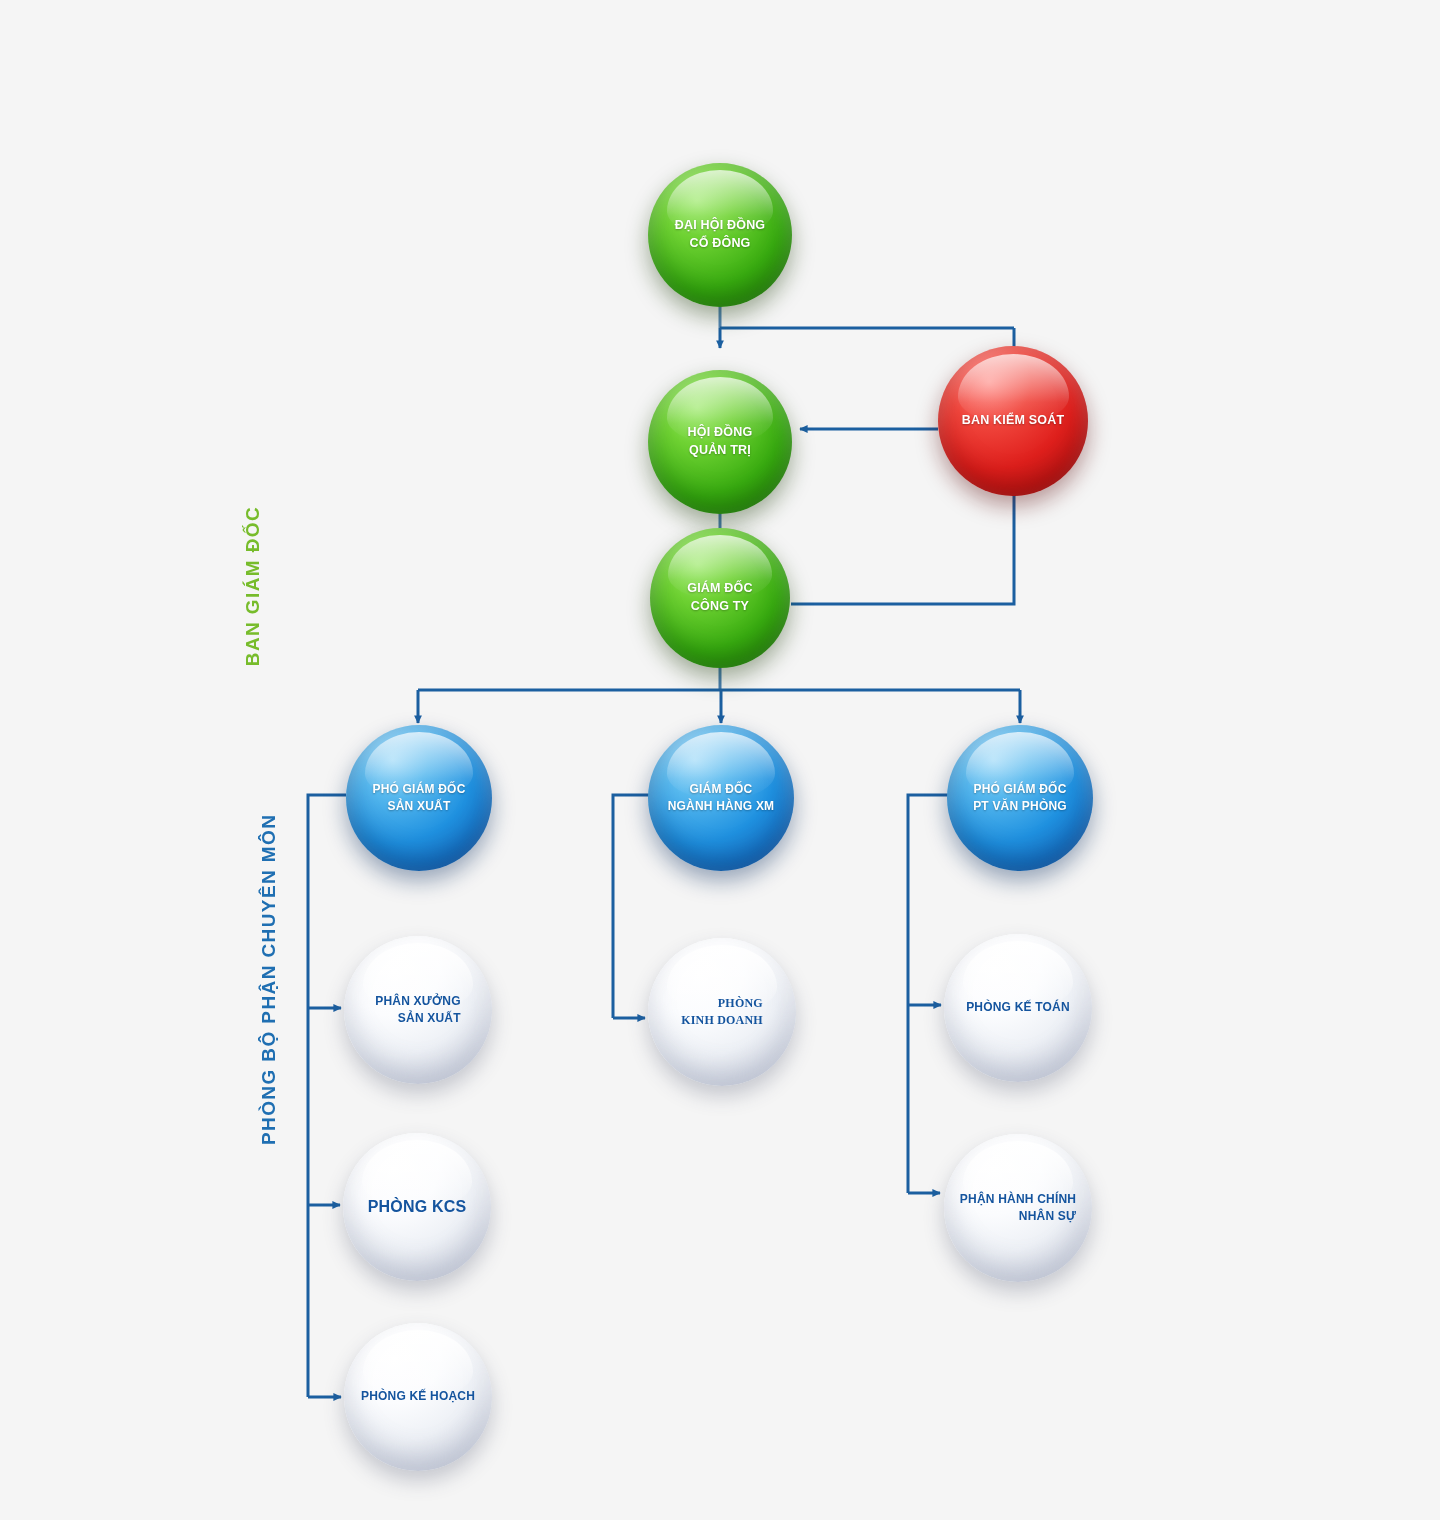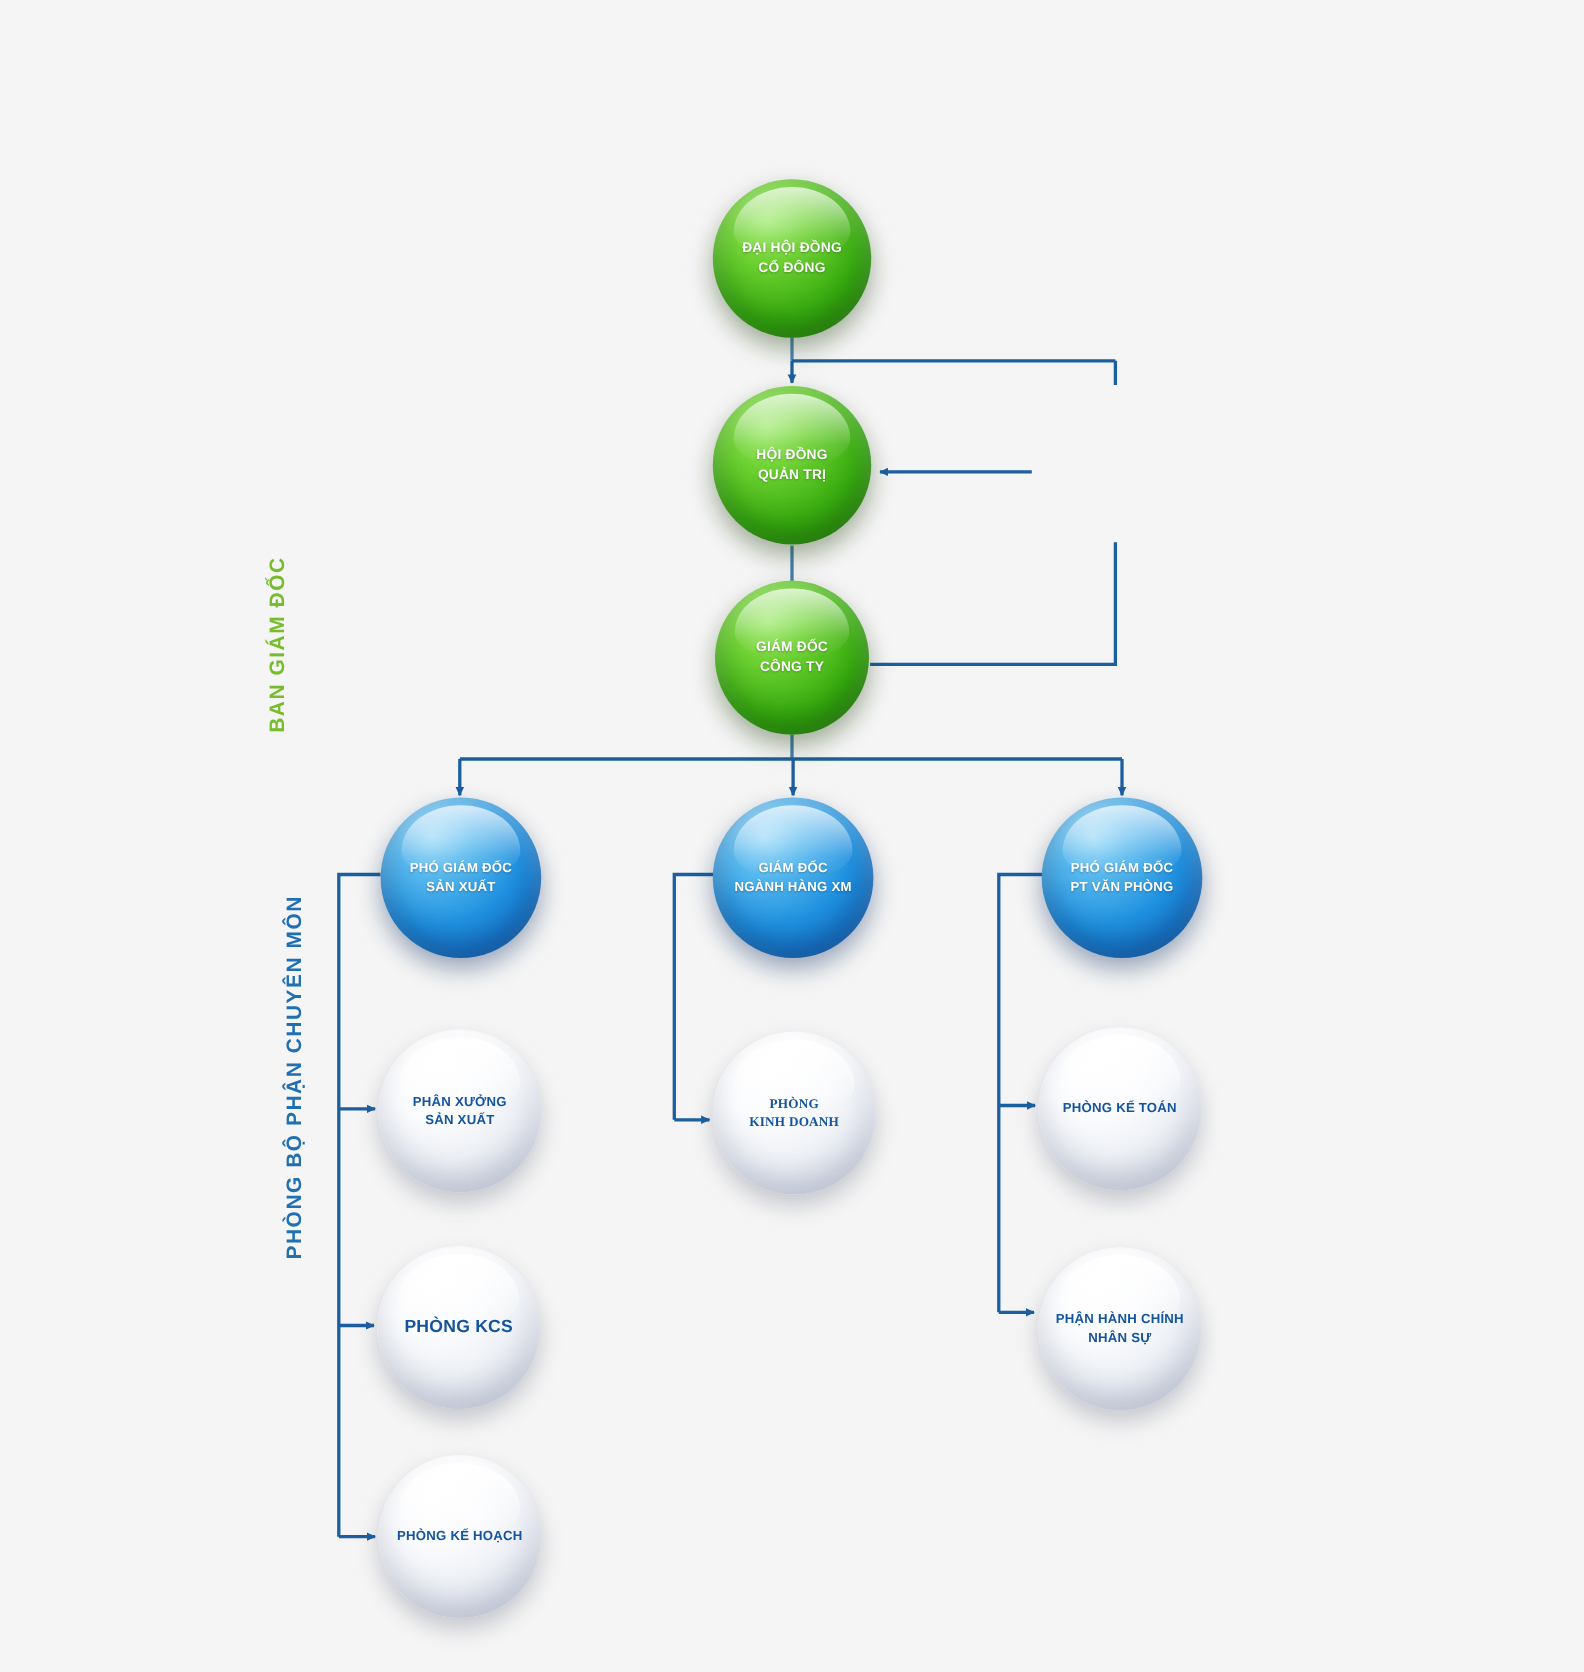--- a/index.html
+++ b/index.html
@@ -68,20 +68,21 @@
     text-shadow:0 1px 2px rgba(0,0,0,.30);
   }
   
   .n-white{
     background:
       radial-gradient(circle at 34% 24%, #ffffff 0%, #fbfcfe 30%, #eef1f6 56%, #dadee8 78%, #c3c9d6 100%);
     box-shadow:0 10px 20px rgba(60,70,95,.26), inset 0 -14px 26px rgba(120,130,155,.30), inset 0 10px 18px rgba(255,255,255,.85);
     color:#14549e;
     font-weight:bold;
     text-shadow:none;
+    text-align:right;
   }
   .n-white::before{
     background:linear-gradient(to bottom,rgba(255,255,255,.95),rgba(255,255,255,.35) 62%,rgba(255,255,255,0));
   }
 
   
   .side-cap{
     position:absolute;
     transform-origin:center center;
     transform:rotate(-90deg);
@@ -146,25 +147,28 @@
 
   <div class="side-cap" id="cap-board" style="left:149px;top:575px;width:208px;">BAN GIÁM ĐỐC</div>
 
   <div class="side-cap" id="cap-depts" style="left:120px;top:985px;width:298px;">PHÒNG BỘ PHẬN CHUYÊN MÔN</div>
 
   <div class="node n-green" style="left:648px;top:163px;width:144px;height:144px;">
     <span class="lbl" style="font-size:12.5px;">ĐẠI HỘI ĐỒNG
 CỔ ĐÔNG</span>
   </div>
 
-  <div class="node n-green" style="left:648px;top:351px;width:144px;height:144px;">
+  <div class="node n-green" style="left:648px;top:370px;width:144px;height:144px;">
     <span class="lbl" style="font-size:12.5px;">HỘI ĐỒNG
 QUẢN TRỊ</span>
   </div>
 
+  <div class="node n-red" style="left:938px;top:346px;width:150px;height:150px;">
+    <span class="lbl" style="font-size:12.5px;">BAN KIỂM SOÁT</span>
+  </div>
 
   <div class="node n-green" style="left:650px;top:528px;width:140px;height:140px;">
     <span class="lbl" style="font-size:12.5px;">GIÁM ĐỐC
 CÔNG TY</span>
   </div>
 
   <div class="node n-blue" style="left:346px;top:725px;width:146px;height:146px;">
     <span class="lbl" style="font-size:12px;">PHÓ GIÁM ĐỐC
 SẢN XUẤT</span>
   </div>

